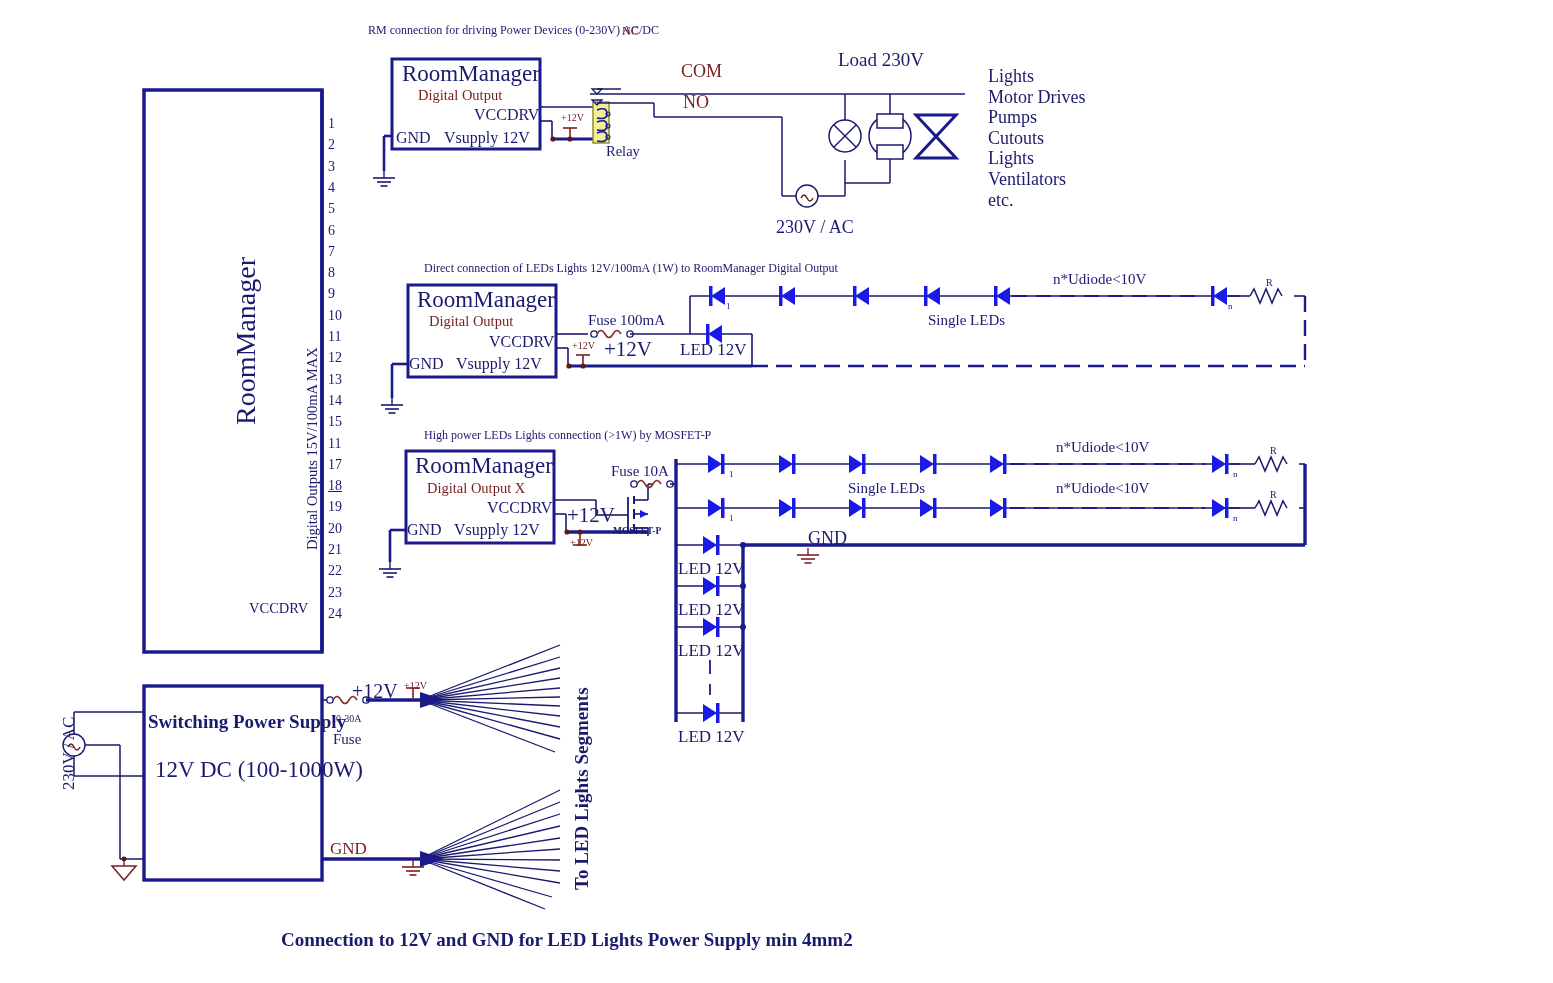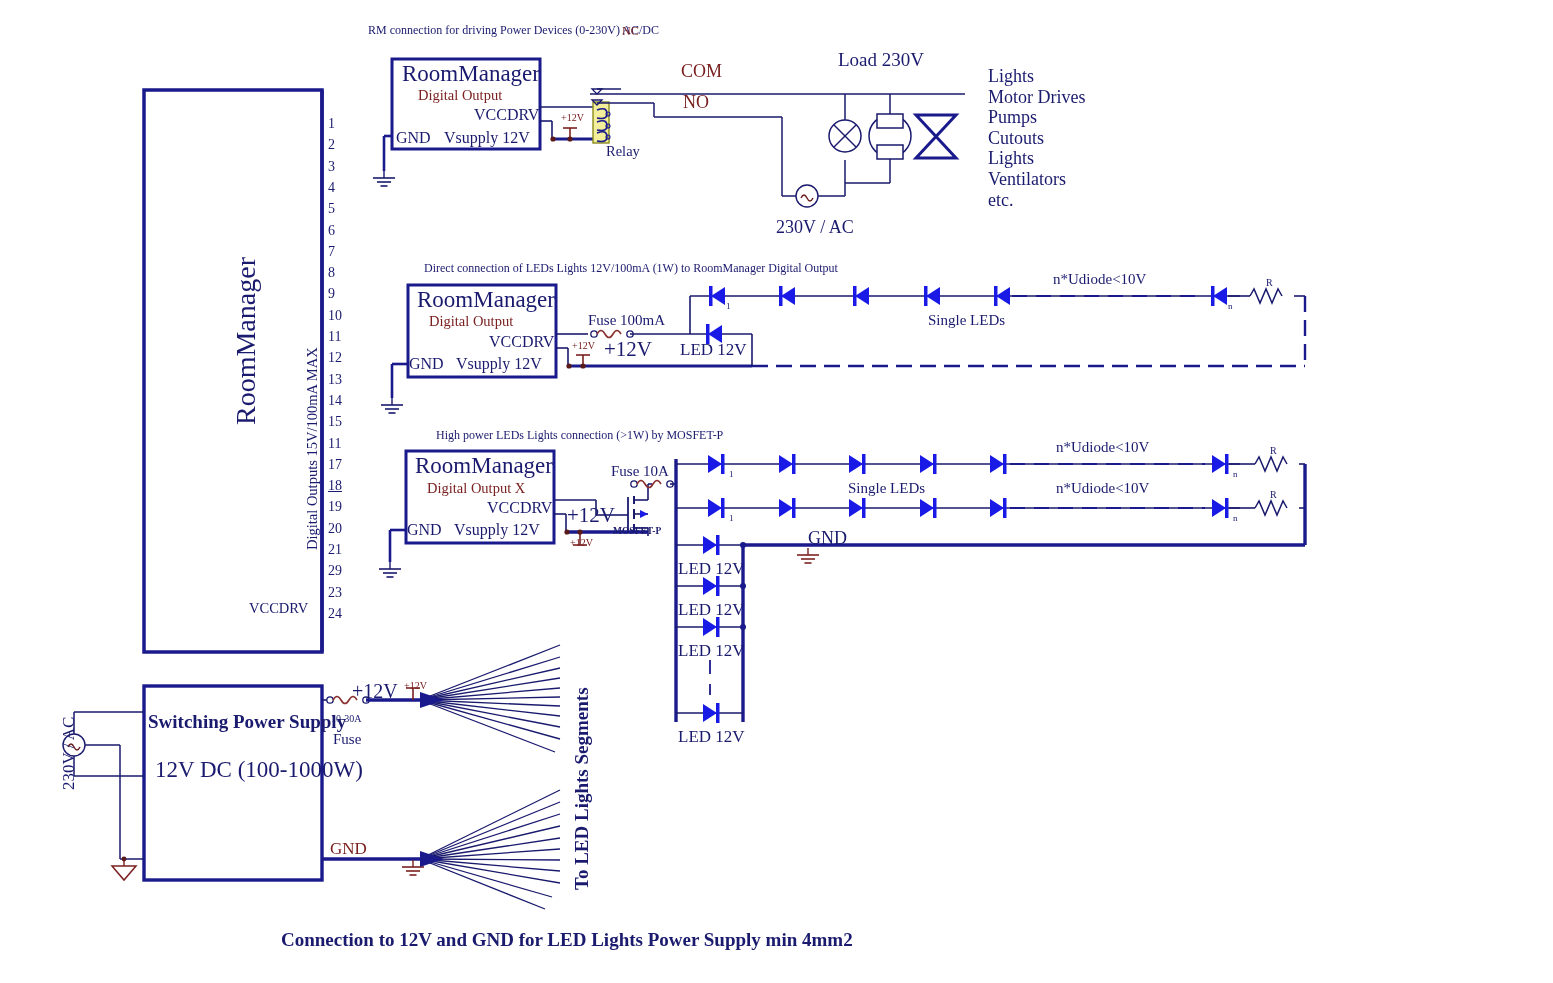--- a/index.html
+++ b/index.html
@@ -363,21 +363,21 @@
       <div class="pin" style="position: absolute; left: 0px; top: 234.3px;">12</div>
       <div class="pin" style="position: absolute; left: 0px; top: 255.6px; text-align: right;">13</div>
       <div class="pin" style="position: absolute; left: 0px; top: 276.9px;">14</div>
       <div class="pin" style="position: absolute; left: 0px; top: 298.2px;">15</div>
       <div class="pin" style="position: absolute; left: 0px; top: 319.5px;">11</div>
       <div class="pin" style="position: absolute; left: 0px; top: 340.8px;">17</div>
       <div class="pin" style="position: absolute; left: 0px; top: 362.1px; text-decoration: underline;">18</div>
       <div class="pin" style="position: absolute; left: 0px; top: 383.4px;">19</div>
       <div class="pin" style="position: absolute; left: 0px; top: 404.7px;">20</div>
       <div class="pin" style="position: absolute; left: 0px; top: 426px;">21</div>
-      <div class="pin" style="position: absolute; left: 0px; top: 447.3px;">29</div>
+      <div class="pin" style="position: absolute; left: 0px; top: 447.3px;">22</div>
       <div class="pin" style="position: absolute; left: 0px; top: 468.6px;">23</div>
       <div class="pin" style="position: absolute; left: 0px; top: 489.9px;">24</div>
     </div>
 
   <div class="lbl blk-title" style="left:402px; top:62px;">RoomManager</div>
   <div class="lbl red" style="left:418px; top:88px; font-size:14.5px;">Digital Output</div>
   <div class="lbl" style="left:474px; top:107px; font-size:16px;">VCCDRV</div>
   <div class="lbl" style="left:396px; top:130px; font-size:16px;">GND</div>
   <div class="lbl" style="left:444px; top:130px; font-size:16px;">Vsupply 12V</div>
   <div class="lbl red" style="left:561px; top:113px; font-size:10px;">+12V</div>
@@ -406,21 +406,21 @@
   <div class="lbl red" style="left:572px; top:341px; font-size:10px;">+12V</div>
   <div class="lbl" style="left:588px; top:313px; font-size:15px;">Fuse 100mA</div>
   <div class="lbl" style="left:604px; top:339px; font-size:21px;">+12V</div>
   <div class="lbl" style="left:680px; top:341px; font-size:17px;">LED 12V</div>
   <div class="lbl" style="left:726px; top:302px; font-size:9px;">1</div>
   <div class="lbl" style="left:1228px; top:302px; font-size:9px;">n</div>
   <div class="lbl" style="left:928px; top:313px; font-size:15px;">Single LEDs</div>
   <div class="lbl" style="left:1053px; top:272px; font-size:15px;">n*Udiode&lt;10V</div>
   <div class="lbl" style="left:1266px; top:278px; font-size:10px;">R</div>
 
-  <div class="lbl sec-title" style="left:424px; top:429px;margin-left:12px;">High power LEDs Lights connection  (&gt;1W) by MOSFET-P</div>
+  <div class="lbl sec-title" style="left:424px; top:429px;">High power LEDs Lights connection  (&gt;1W) by MOSFET-P</div>
   <div class="lbl blk-title" style="left:415px; top:454px;">RoomManager</div>
   <div class="lbl red" style="left:427px; top:481px; font-size:14.5px;">Digital Output X</div>
   <div class="lbl" style="left:487px; top:500px; font-size:16px;">VCCDRV</div>
   <div class="lbl" style="left:407px; top:522px; font-size:16px;">GND</div>
   <div class="lbl" style="left:454px; top:522px; font-size:16px;">Vsupply 12V</div>
   <div class="lbl red" style="left:570px; top:538px; font-size:10px;">+12V</div>
   <div class="lbl" style="left:567px; top:505px; font-size:21px;">+12V</div>
   <div class="lbl" style="left:611px; top:464px; font-size:15px;">Fuse 10A</div>
   <div class="lbl" style="left:613px; top:527px; font-size:9.5px; font-weight:bold;">MOSFET-P</div>
   <div class="lbl" style="left:729px; top:470px; font-size:9px;">1</div>

